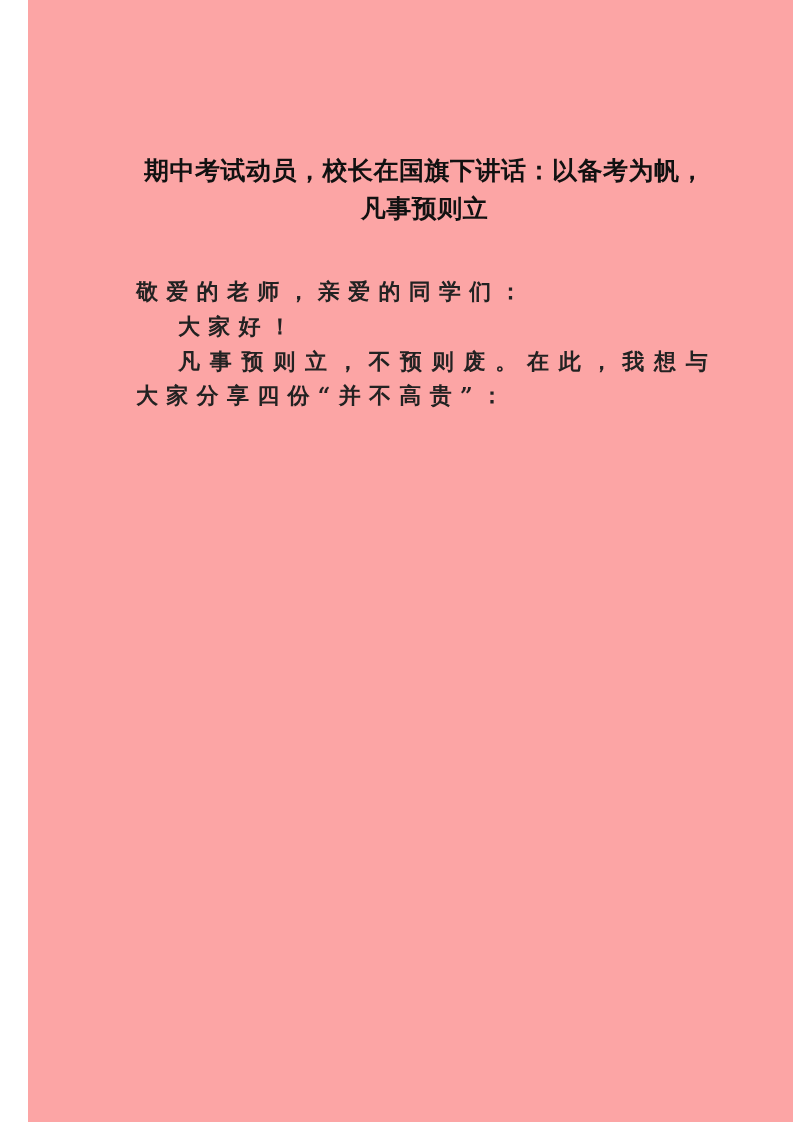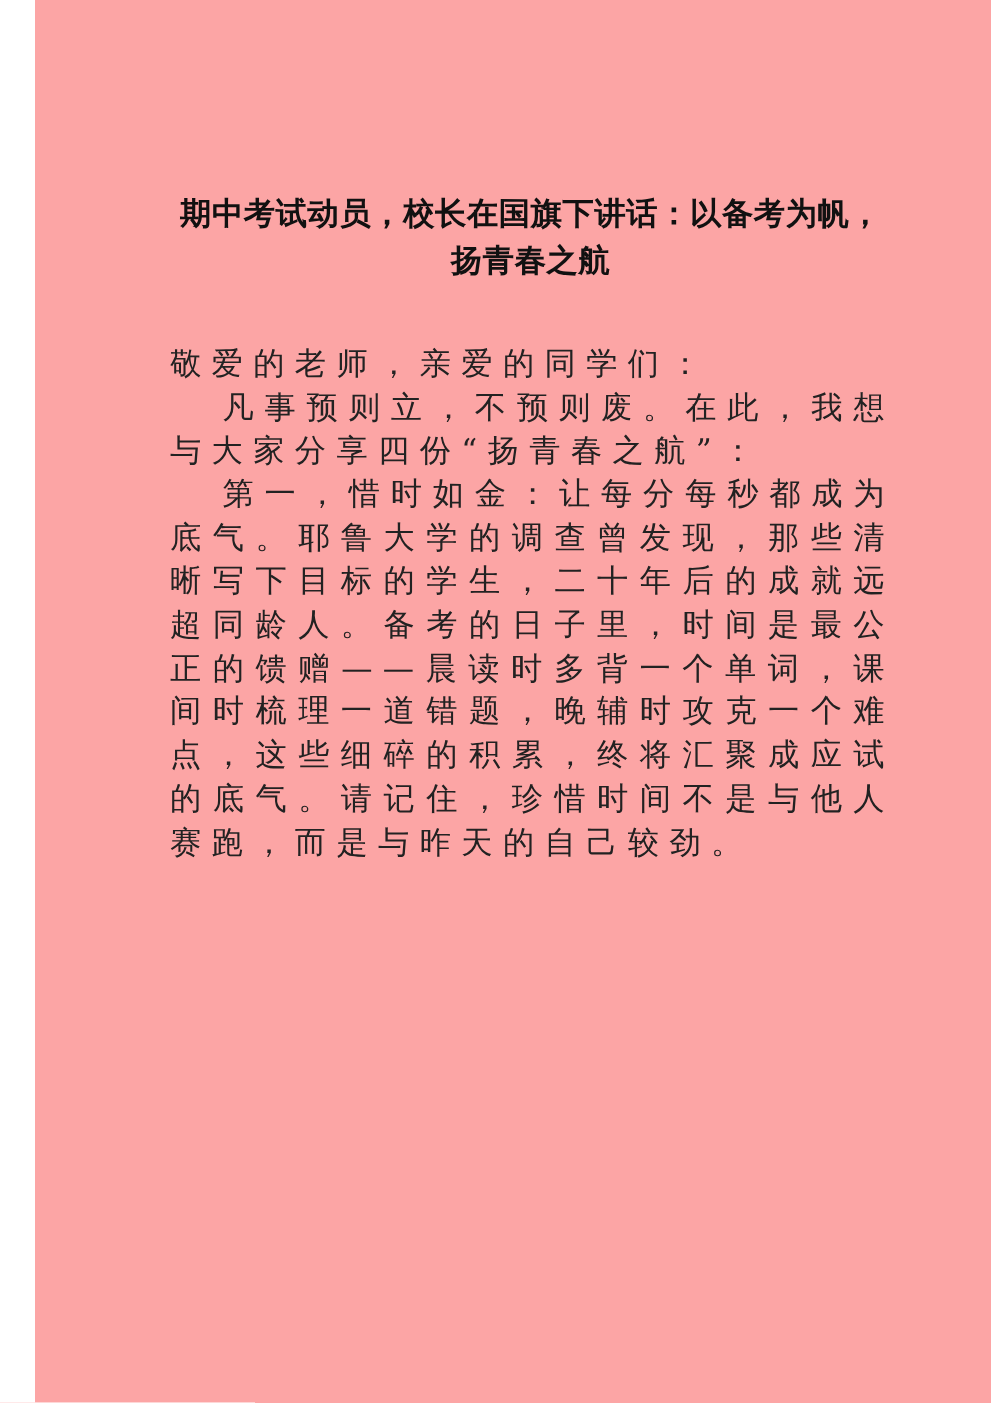--- a/index.html
+++ b/index.html
@@ -35,41 +35,42 @@
       line-height: 38px;
       color: #111111;
       letter-spacing: 0.5px;
     }
     .title span { display: block; }
     .body {
       position: absolute;
       left: 108px;
       top: 274px;
       width: 580px;
-      font-size: 25px;
+      font-size: 22px;
       line-height: 34.8px;
       letter-spacing: 8.3px;
       color: #222222;
       text-align: justify;
+      font-weight: bold;
     }
     .body p {
       margin: 0;
       padding: 0;
     }
     .body p.indent {
       text-indent: 42px;
     }
   </style>
 </head>
 <body>
 
 <div class="page">
   <h1 class="title" style="margin:0;">
     <span>期中考试动员，校长在国旗下讲话：以备考为帆，</span>
-    <span>扬青春之航</span>
+    <span>凡事预则立</span>
   </h1>
 
   <div class="body">
     <p>敬爱的老师，亲爱的同学们：</p>
-    <p class="indent">凡事预则立，不预则废。在此，我想与大家分享四份“扬青春之航”：</p>
-    <p class="indent">第一，惜时如金：让每分每秒都成为底气。耶鲁大学的调查曾发现，那些清晰写下目标的学生，二十年后的成就远超同龄人。备考的日子里，时间是最公正的馈赠——晨读时多背一个单词，课间时梳理一道错题，晚辅时攻克一个难点，这些细碎的积累，终将汇聚成应试的底气。请记住，珍惜时间不是与他人赛跑，而是与昨天的自己较劲。</p>
+    <p class="indent">大家好！</p>
+    <p class="indent">凡事预则立，不预则废。在此，我想与大家分享四份“并不高贵”：</p>
   </div>
 </div>
 
 </body></html>

